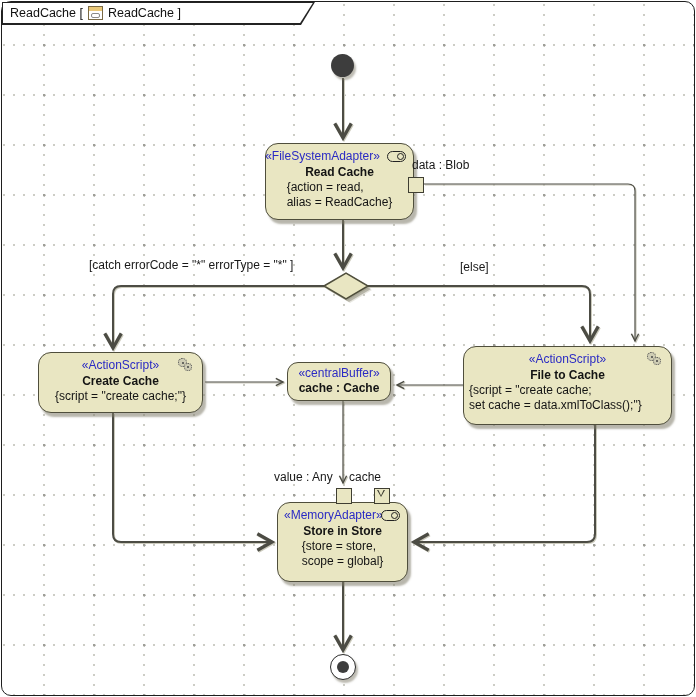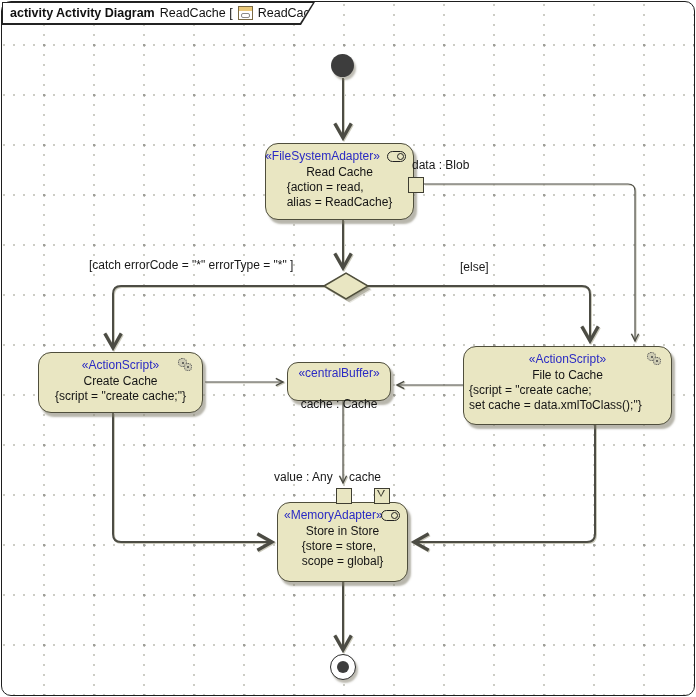--- a/index.html
+++ b/index.html
@@ -26,21 +26,21 @@
   .diagram-ico::after{content:"";position:absolute;left:2px;top:6px;width:7px;height:3px;border:1px solid #8a8a8a;border-radius:2px;}
   
   svg.edges{position:absolute;left:0;top:0;z-index:1;}
   
   .node{position:absolute;background:#e9e6c2;border:1.5px solid #4f4e3c;z-index:2;
     box-shadow:3px 4px 2px rgba(125,122,103,0.55);display:flex;flex-direction:column;align-items:center;
     color:#141414;font-size:12px;line-height:1.25;}
   .action{border-radius:13px;padding-top:5px;}
   .buffer{border-radius:11px;padding-top:3px;}
   .stereo{color:#2a2ac4;font-size:12px;}
-  .nname{font-weight:normal;margin-top:1px;text-align:right;}
+  .nname{font-weight:bold;margin-top:1px;text-align:right;}
   .constraints{margin-top:0;text-align:left;}
   .constraints div{white-space:pre;}
   
   .adapter-ico{position:absolute;top:7px;right:7px;width:17px;height:9px;border:1.3px solid #222;
     border-radius:6px;}
   .adapter-ico::after{content:"";position:absolute;right:1px;top:0.6px;width:5px;height:5px;
     border:1.2px solid #222;border-radius:50%;}
   
   .gears-ico{position:absolute;top:5px;right:7px;width:18px;height:14px;}
   .gears-ico .g1,.gears-ico .g2{position:absolute;border:1.6px dotted #4a4a4a;border-radius:50%;background:#cfcdb4;}
@@ -92,21 +92,20 @@
       <path stroke-width="1.2" d="M463,385 L397,385" marker-end="url(#arrowSmall)"></path>
       <path stroke-width="1.2" d="M343,401 L343,483" marker-end="url(#arrowSmall)"></path>
 
       <polygon points="327,289 349,276 371,289 349,302" fill="rgba(125,122,103,0.45)" stroke="none"></polygon>
       <polygon points="324,286 346,273 368,286 346,299" fill="#e9e6c2" stroke="#4f4e3c" stroke-width="1.5"></polygon>
     </g>
   </svg>
 
   <div class="tab-outer" style="width:313px;">
     <div class="tab-inner">
-      <span class="tab-bold">activity Activity Diagram</span>
       <span>ReadCache [</span>
       <span class="diagram-ico"></span>
       <span>ReadCache ]</span>
     </div>
   </div>
 
   <div class="initial" style="left:331px;top:54px;"></div>
 
   <div class="node action" style="left:265px;top:143px;width:147px;height:70px;">
     <span class="adapter-ico"></span>
@@ -131,21 +130,21 @@
       </span>
     <span class="stereo">«ActionScript»</span>
     <span class="nname">Create Cache</span>
     <span class="constraints">
       <div>{script = "create cache;"}</div>
     </span>
   </div>
 
   <div class="node buffer" style="left:287px;top:362px;width:102px;height:34px;">
     <span class="stereo">«centralBuffer»</span>
-    <span class="nname" style="margin-top:16px;">cache : Cache</span>
+    <span class="nname" style="margin-top:0;">cache : Cache</span>
   </div>
 
   <div class="node action" style="left:463px;top:346px;width:207px;height:72px;">
     <span class="gears-ico">
         <span class="g1"></span>
         <span class="g2"></span>
       </span>
     <span class="stereo">«ActionScript»</span>
     <span class="nname">File to Cache</span>
     <span class="constraints" style="align-self:flex-start;padding-left:5px;">

